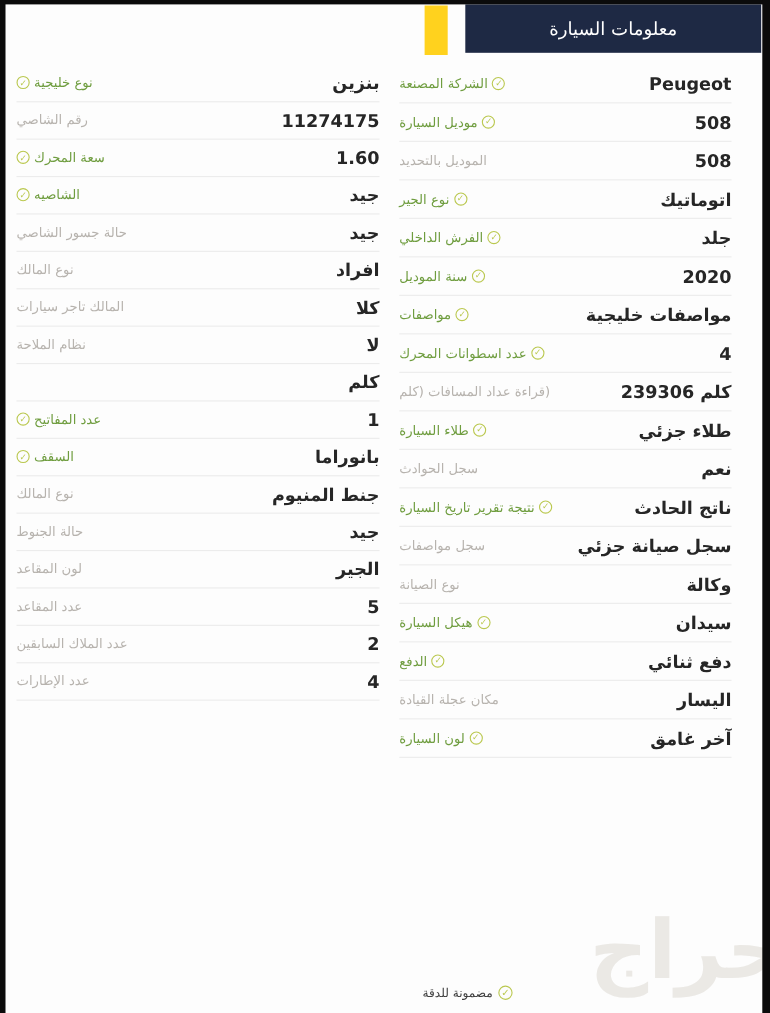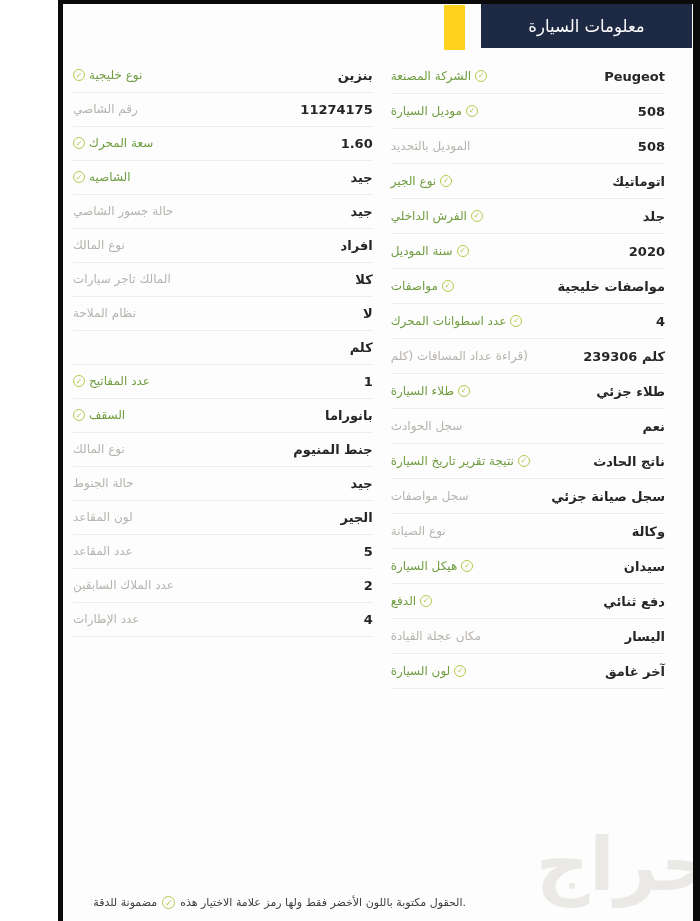--- a/index.html
+++ b/index.html
@@ -1,17 +1,17 @@
 <!DOCTYPE html>
 <html lang="ar" dir="rtl" style="--navy: #1e2944; --accent: #ffd21e; --green: #6f9d3f; --check: #bac84f; --graylabel: #b7b3ae;"><head>
 <meta charset="utf-8">
 <style>
   html,body { margin:0; padding:0; background:#ffffff; }
   .page {
-    position:relative; width:642px; height:921px; overflow:hidden;
+    position:relative; width:700px; height:921px; overflow:hidden;
     background:#fdfdfd; direction:rtl;
     font-family:"DejaVu Sans", sans-serif;
   }
   
   .edge { position:absolute; background:#0b0b0b; z-index:5; }
   .edge-top   { top:0; left:0; right:0; height:4px; }
   .edge-left  { top:0; left:0; bottom:0; width:5px; }
   .edge-right { top:0; right:0; bottom:0; width:7px; }
 
   
@@ -26,21 +26,21 @@
   .content { position:absolute; top:59px; left:0; right:0;
              display:flex; gap:18px; padding:0 35px 0 15px; }
   .col { display:flex; flex-direction:column; }
   .col[data-column="right"] { width:302px; }
   .col[data-column="left"]  { width:330px; }
 
   .row { display:flex; justify-content:space-between; align-items:center;
          min-height:34px; border-bottom:1px solid #ececec; }
   .col[data-column="left"] .row { min-height:33px; }
 
-  .value { font-size:13px; font-weight:600; color:#262626; direction:ltr;
+  .value { font-size:16px; font-weight:600; color:#262626; direction:ltr;
            white-space:nowrap; padding-left:1px; }
   .label { display:flex; align-items:center; gap:4px; font-size:12px; }
   .col[data-column="left"] .label { flex-direction:row-reverse; }
   .label-text { color:var(--graylabel,#b7b3ae); max-width:215px; line-height:1.4; }
   .row.verified .label-text { color:var(--green,#6f9d3f); }
 
   .check-icon { flex:0 0 auto; width:12px; height:12px; box-sizing:border-box;
                 border:1px solid var(--check,#bac84f); border-radius:50%;
                 color:var(--check,#bac84f); font-size:8px;
                 display:inline-flex; align-items:center; justify-content:center; }
@@ -314,17 +314,16 @@
 
       <span class="label-text">عدد الإطارات</span>
     </div>
   </div>
       </div>
   </div>
 
   <div class="watermark">حراج</div>
 
   <div class="footer">
-    <span>.الحقول مكتوبة باللون الأخضر فقط ولها رمز علامة الاختيار هذه</span>
     <span class="check-icon">✓</span>
     <span>مضمونة للدقة</span>
   </div>
 </div>
 
 </body></html>

